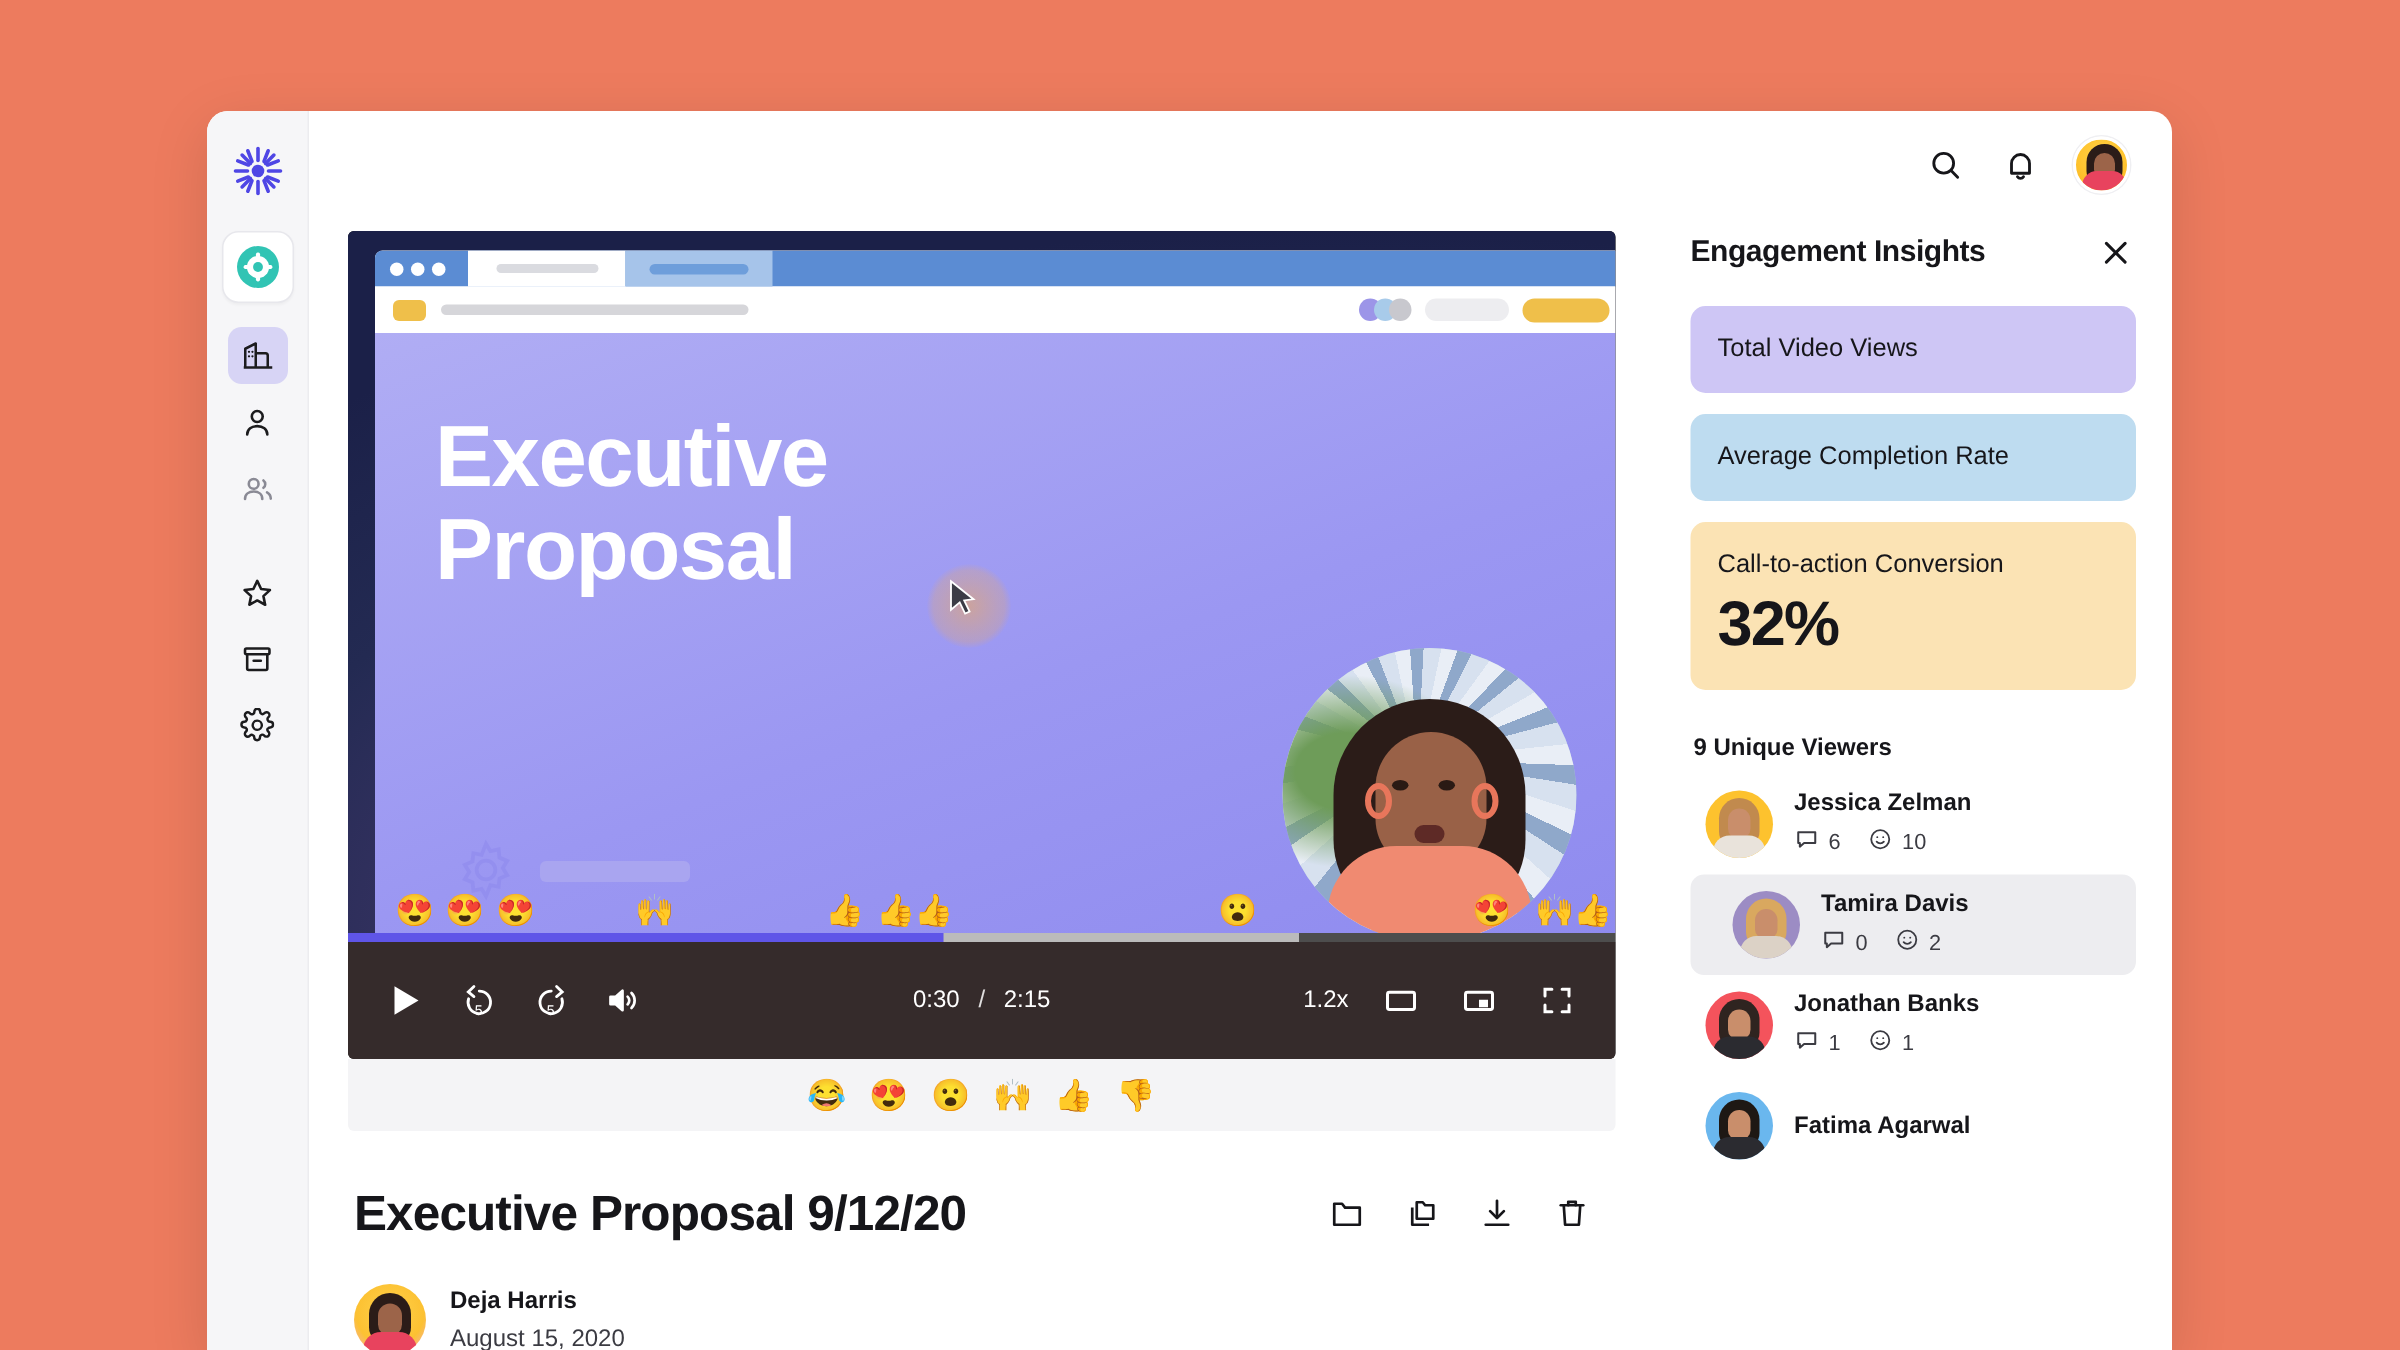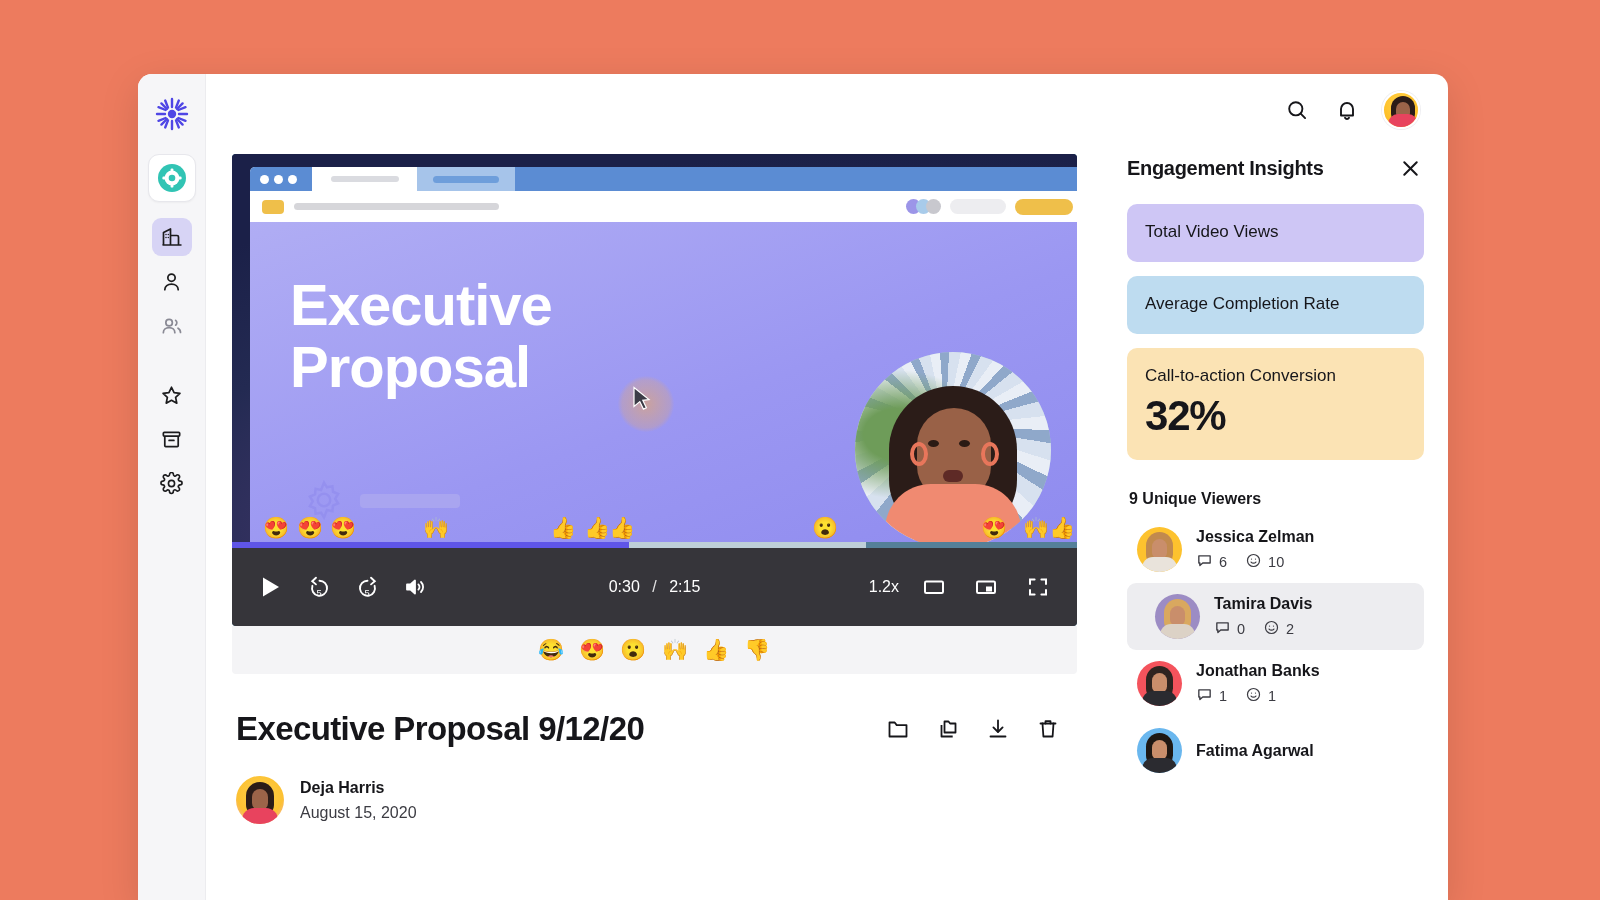--- a/index.html
+++ b/index.html
@@ -66,24 +66,24 @@
   }
 
   #content { flex:1; display:flex; min-height:0; }
 
   
   #video-col { flex:1; min-width:0; padding: 8px 26px 0 26px; }
 
   #player {
     position: relative;
     width: 100%;
-    height: 472px;
+    height: 552px;
     border-radius: 4px;
     overflow: hidden;
-    background: #0c4a6e;
+    background: #000000;
   }
   #stage {
     position:absolute; inset:0 0 84px 0;
     background:
       radial-gradient(120% 100% at 78% 100%, #7E5A96 0%, #4B3B73 40%, #232a52 75%, #1b2048 100%);
     overflow:hidden;
   }
   
   #shared-window {
     position:absolute; left:18px; top:13px; right:-8px; bottom:-6px;

